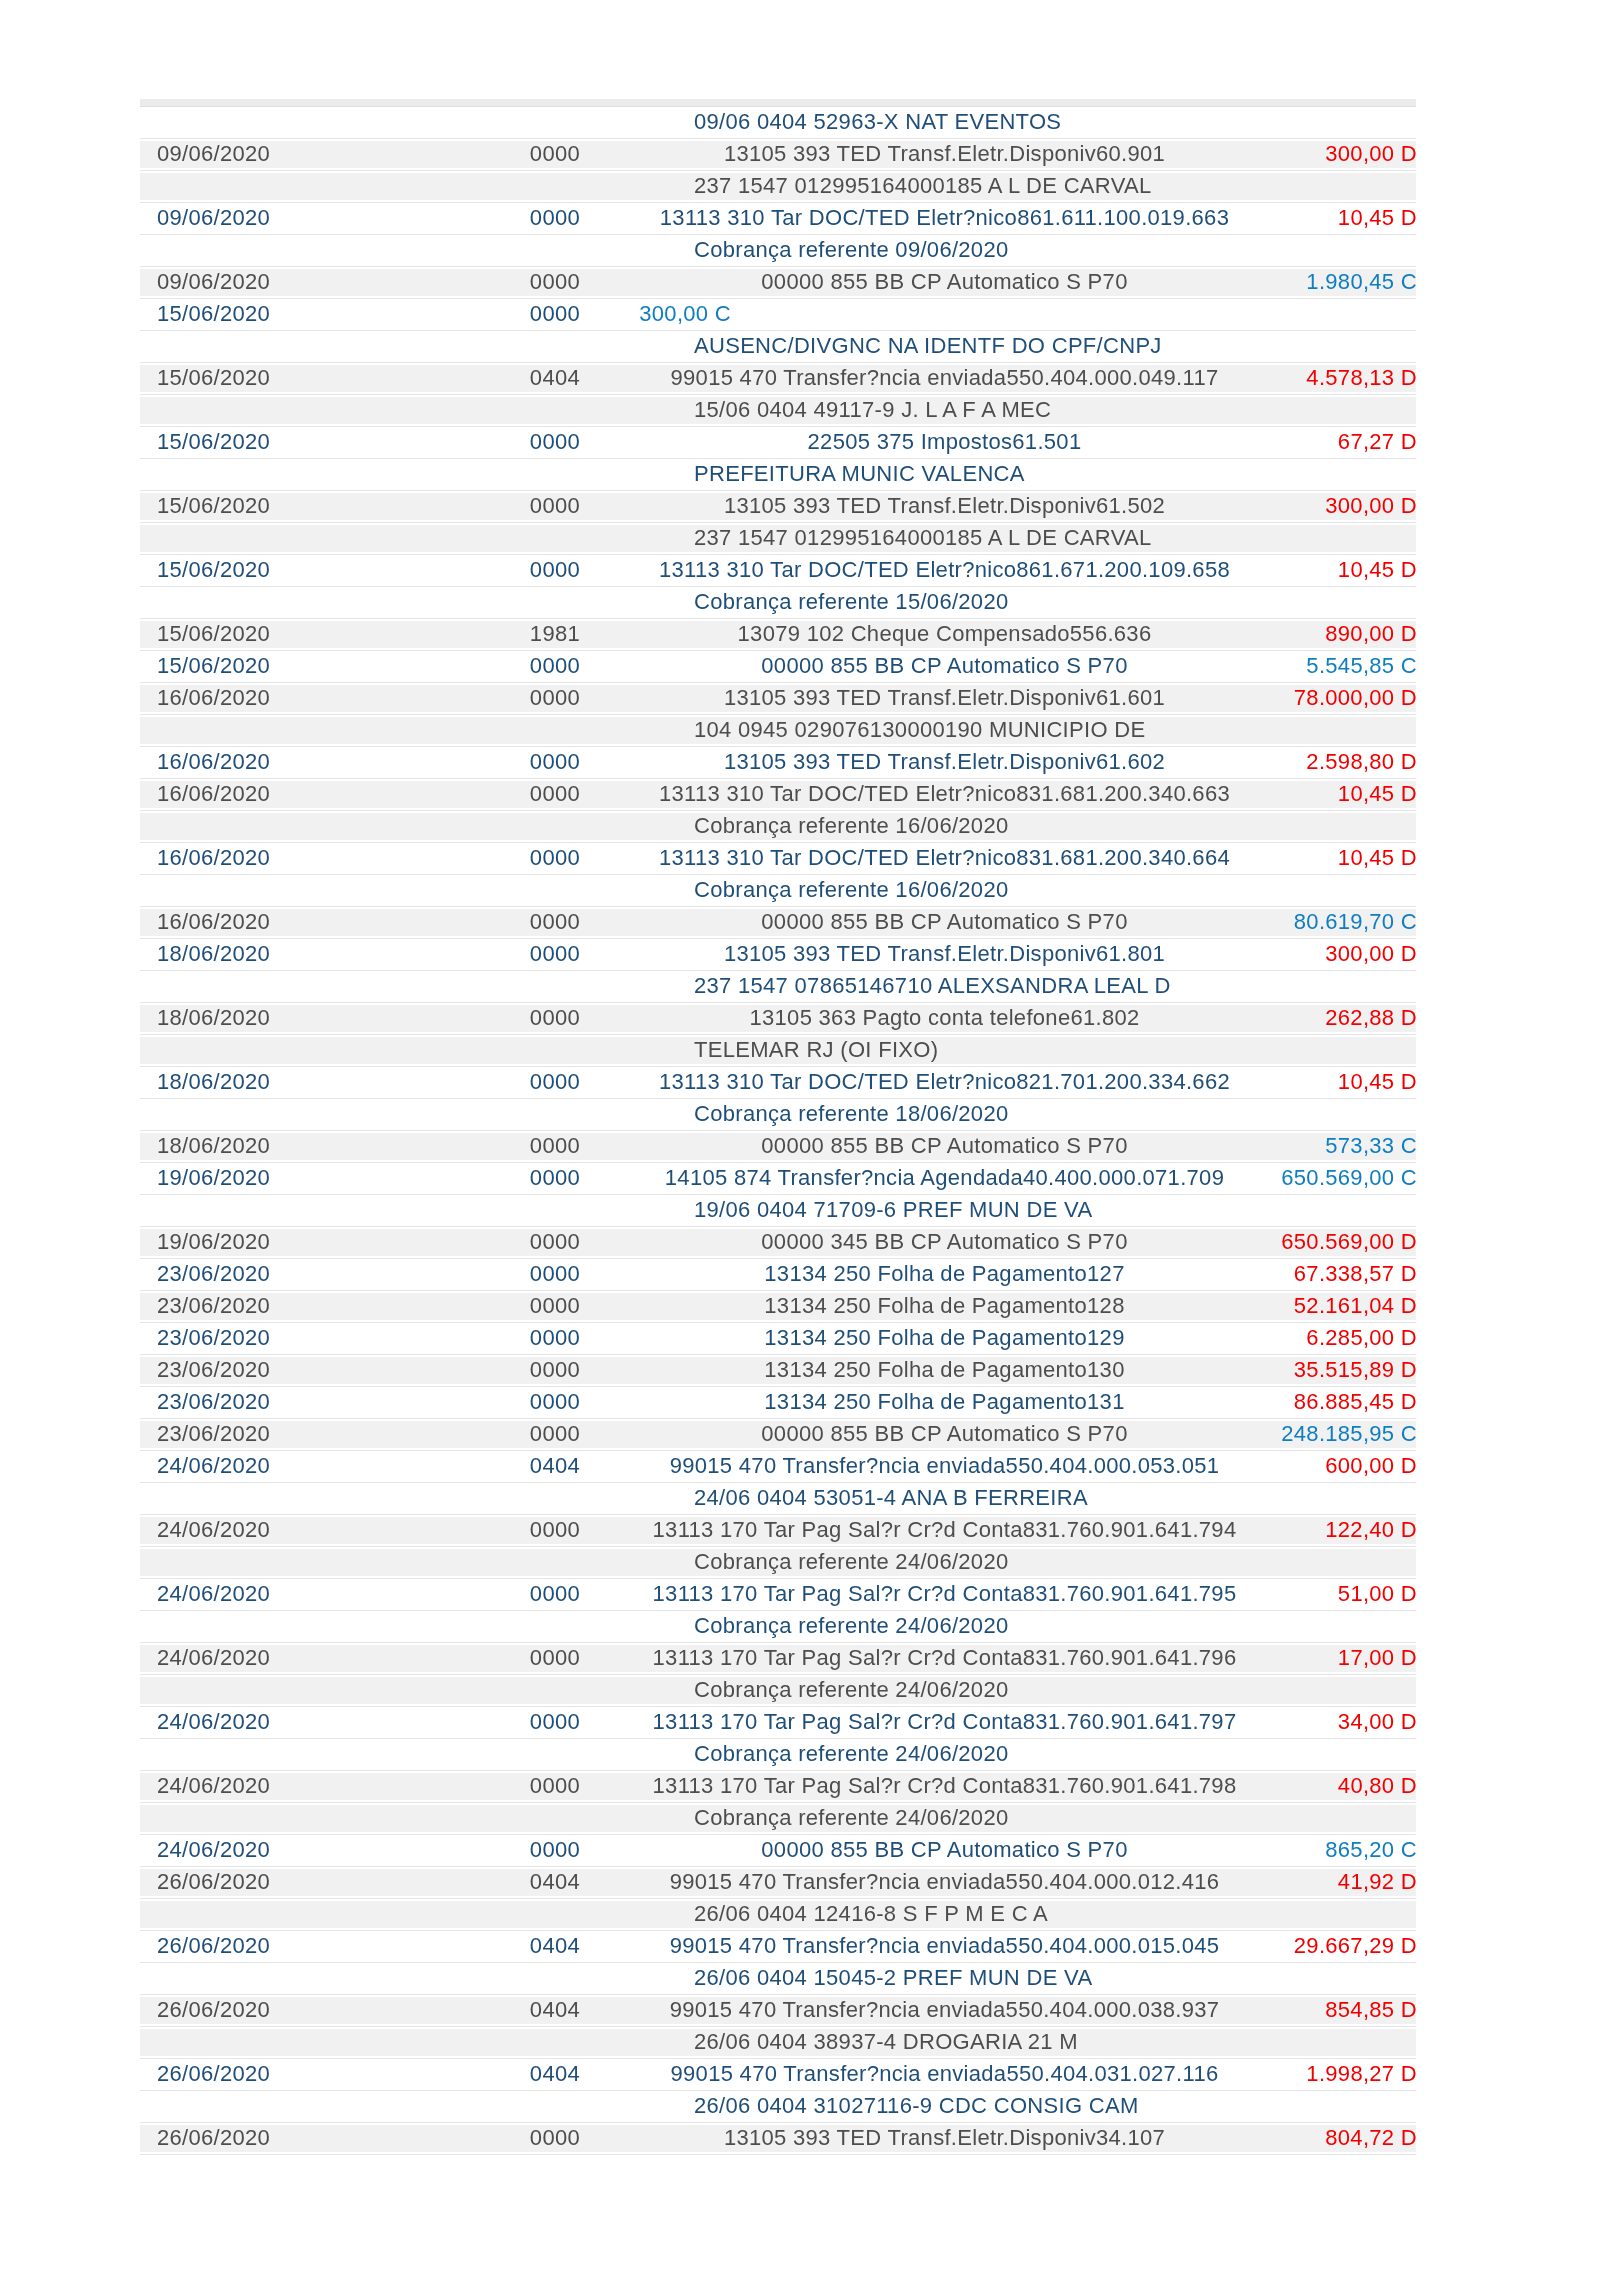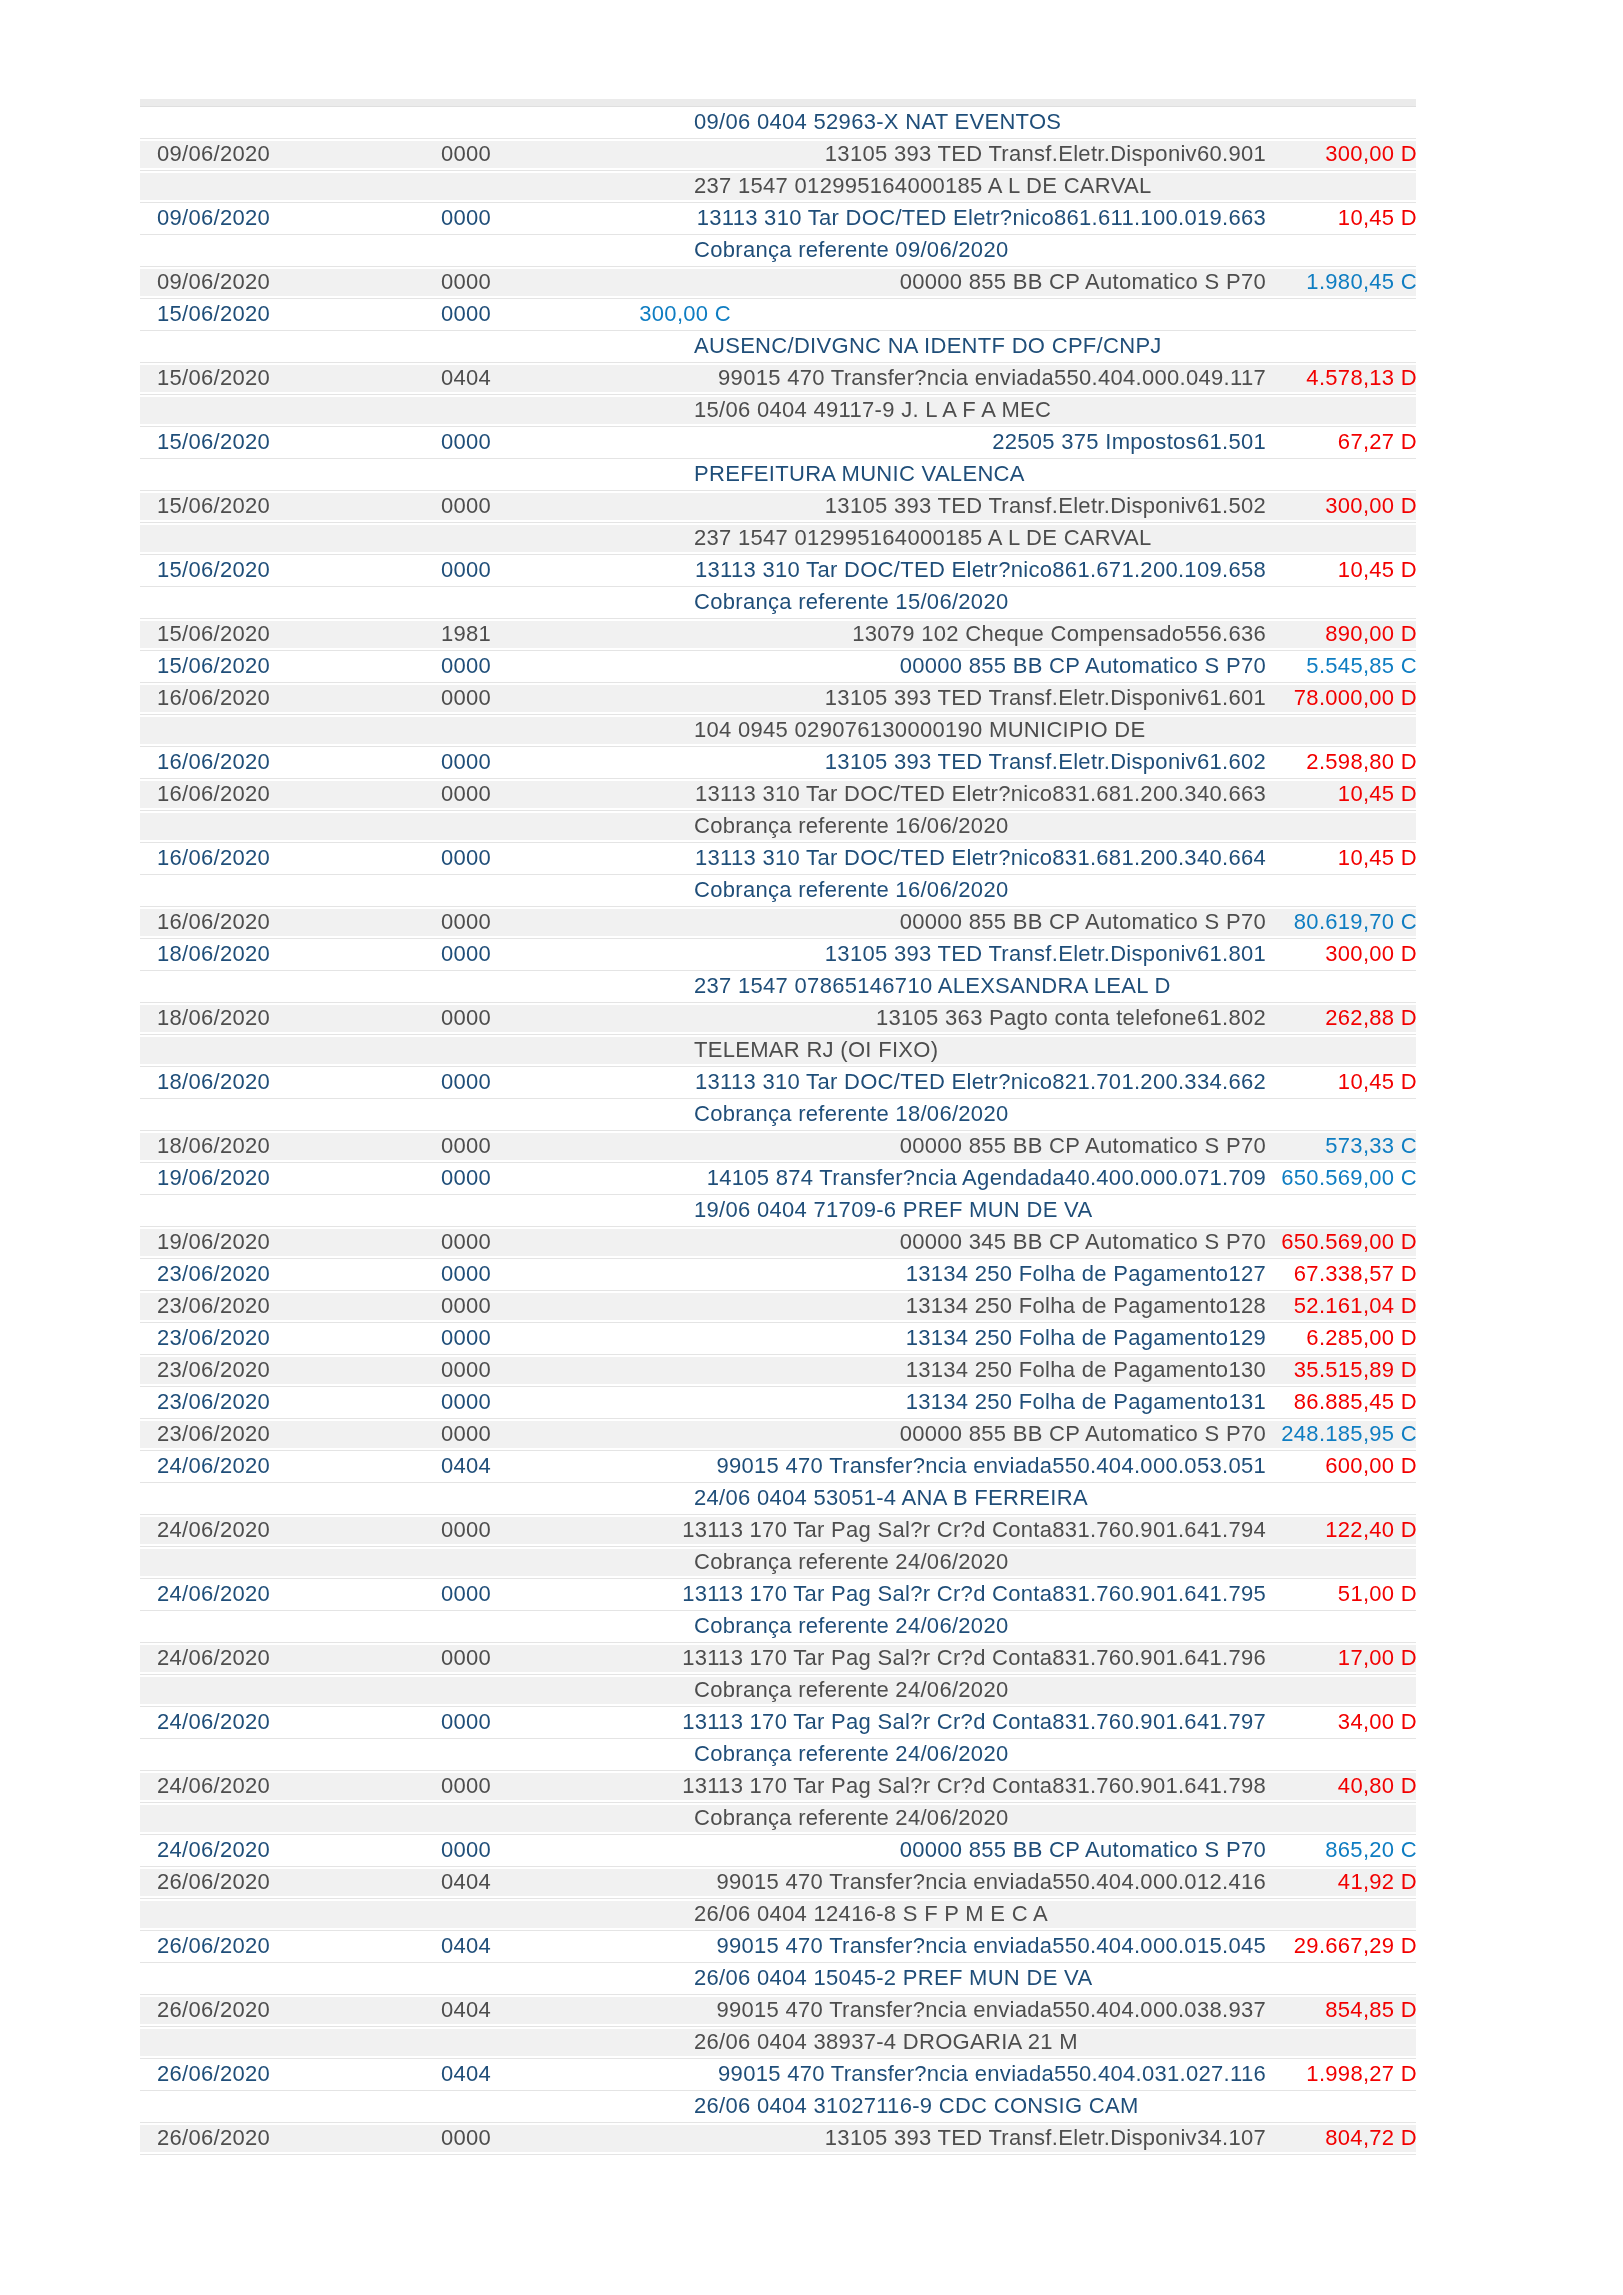--- a/index.html
+++ b/index.html
@@ -37,23 +37,23 @@
     display: flex;
     align-items: center;
     background-color: transparent;
   }
   .row.shade-gray { background-color: var(--rowgray); }
   .row.shade-white .t { color: var(--navy); }
   .row.shade-gray  .t { color: var(--graytext); }
 
   .c { white-space: nowrap; overflow: visible; }
   .c-date   { box-sizing: border-box; width: 301px; padding-left: 17px; text-align: left; }
-  .c-branch { width: 139px; }
+  .c-branch { width: 139px; text-align: right; }
   .c-mid    { box-sizing: border-box; width: 686px; padding-left: 43px;
-              display: flex; justify-content: flex-end; align-items: baseline; }
+              display: flex; justify-content: center; align-items: baseline; }
   .c-val    { width: 151px; text-align: right; }
   .c-bal    { width: 75px; text-align: right; }
   .c-detail { box-sizing: border-box; width: 1277px; padding-left: 554px; text-align: left; }
 
   .neg { color: var(--red); }
   .pos { color: var(--azure); }
 </style>
 </head>
 <body>
 

